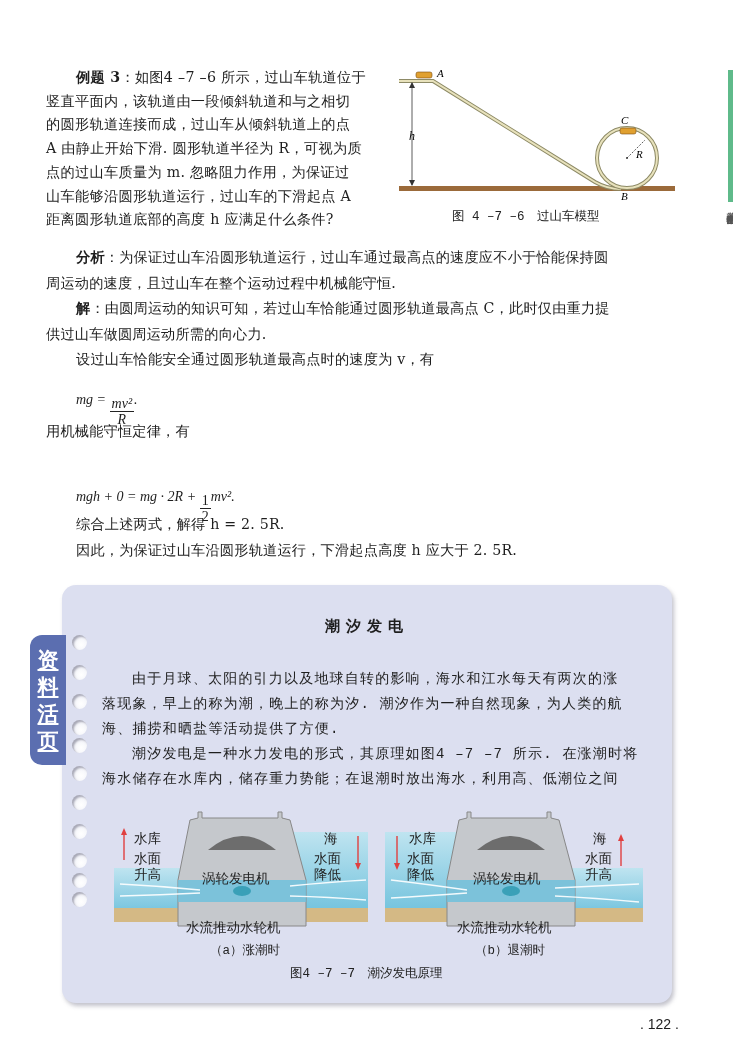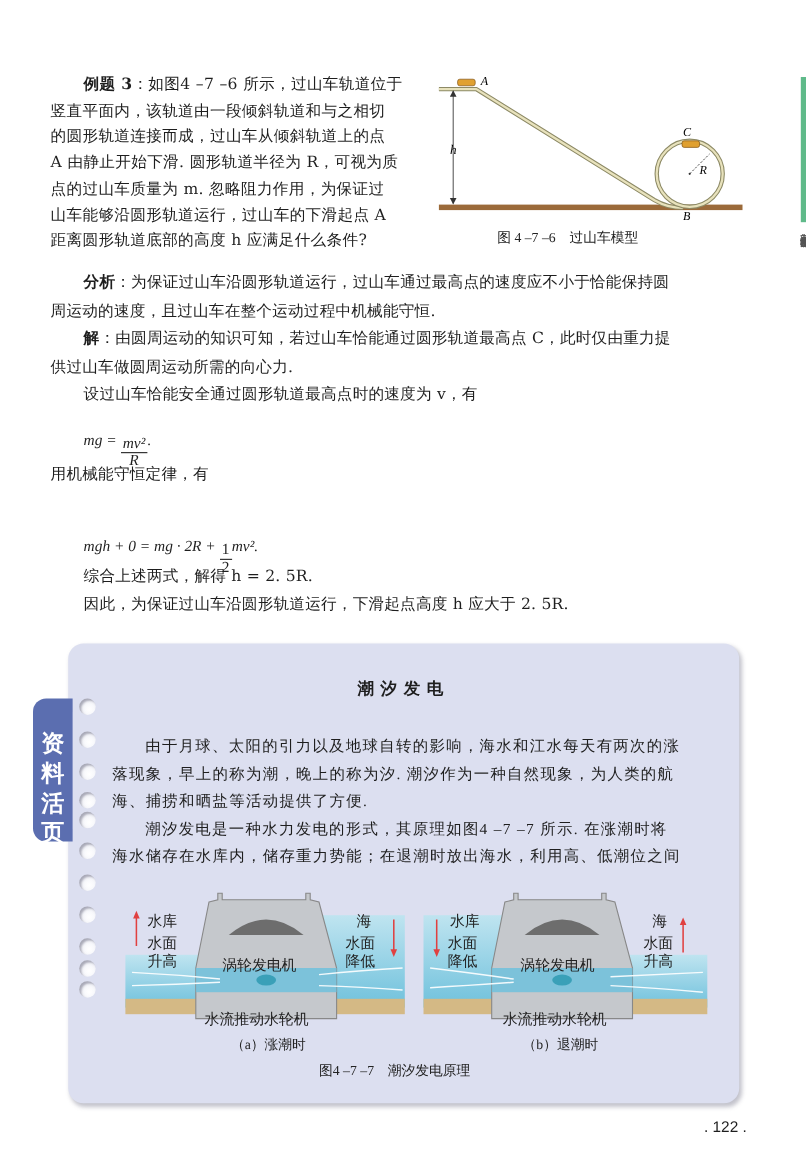--- a/index.html
+++ b/index.html
@@ -39,23 +39,23 @@
     color: #fff; font-family: "DejaVu Sans", sans-serif; font-weight: bold;
     font-size: 21px; line-height: 27px; text-align: center;
     padding-top: 12px; box-sizing: border-box;
   }
   .hole {
     position: absolute; left: 72px; width: 15px; height: 15px; border-radius: 50%;
     background: radial-gradient(circle at 60% 65%, #ffffff 0%, #f4f5fa 55%, #c9cbd8 100%);
     box-shadow: inset 2px 2px 2px rgba(110,110,130,0.5);
   }
   .box-title { position: absolute; left: 62px; width: 610px; top: 617px; text-align: center; font-size: 15px; font-weight: bold; letter-spacing: 6px; font-family: "DejaVu Sans", sans-serif; }
-  .box-para { position: absolute; left: 102px; width: 555px; font-size: 14px; line-height: 25px; letter-spacing: 1.2px; font-family: Liberation Serif, serif; }
-
-  .caption { position: absolute; font-size: 12.5px; font-family: Liberation Serif, serif; color: #222; }
+  .box-para { position: absolute; left: 102px; width: 555px; font-size: 14px; line-height: 25px; letter-spacing: 1.2px; font-family: Liberation Mono, monospace; }
+
+  .caption { position: absolute; font-size: 12.5px; font-family: Liberation Mono, monospace; color: #222; }
   .page-num { position: absolute; left: 640px; top: 1016px; font-size: 14px; font-family: "Liberation Sans", sans-serif; }
 
   
   .tide { position: absolute; width: 280px; height: 140px; }
   .tide .lbl { position: absolute; font-family: "DejaVu Serif", serif; font-size: 13.5px; color: #222; line-height: 16px; margin-top: 16px; }
 </style>
 </head>
 <body>
 
 <div class="ex-text">
@@ -124,21 +124,21 @@
   <span class="frac upright"><span class="num">1</span><span class="den">2</span></span><span>mv².</span>
 </div>
 
 <div class="para" style="top:512px">
   <div><span class="indent"></span><span>综合上述两式，解得 h = 2. 5R.</span></div>
   <div><span class="indent"></span><span>因此，为保证过山车沿圆形轨道运行，下滑起点高度 h 应大于 2. 5R.</span></div>
 </div>
 
 <div class="box"></div>
 <div class="tab">
-  <span style="display:block;width:22px;margin:16px auto;word-break:break-all;">资料活页</span>
+  <span style="display:block;width:22px;margin:0 auto;word-break:break-all;text-decoration:underline;">资料活页</span>
 </div>
 
 <div class="hole" style="top:635px"></div>
 <div class="hole" style="top:665px"></div>
 <div class="hole" style="top:694px"></div>
 <div class="hole" style="top:720px"></div>
 <div class="hole" style="top:738px"></div>
 <div class="hole" style="top:766px"></div>
 <div class="hole" style="top:795px"></div>
 <div class="hole" style="top:824px"></div>

